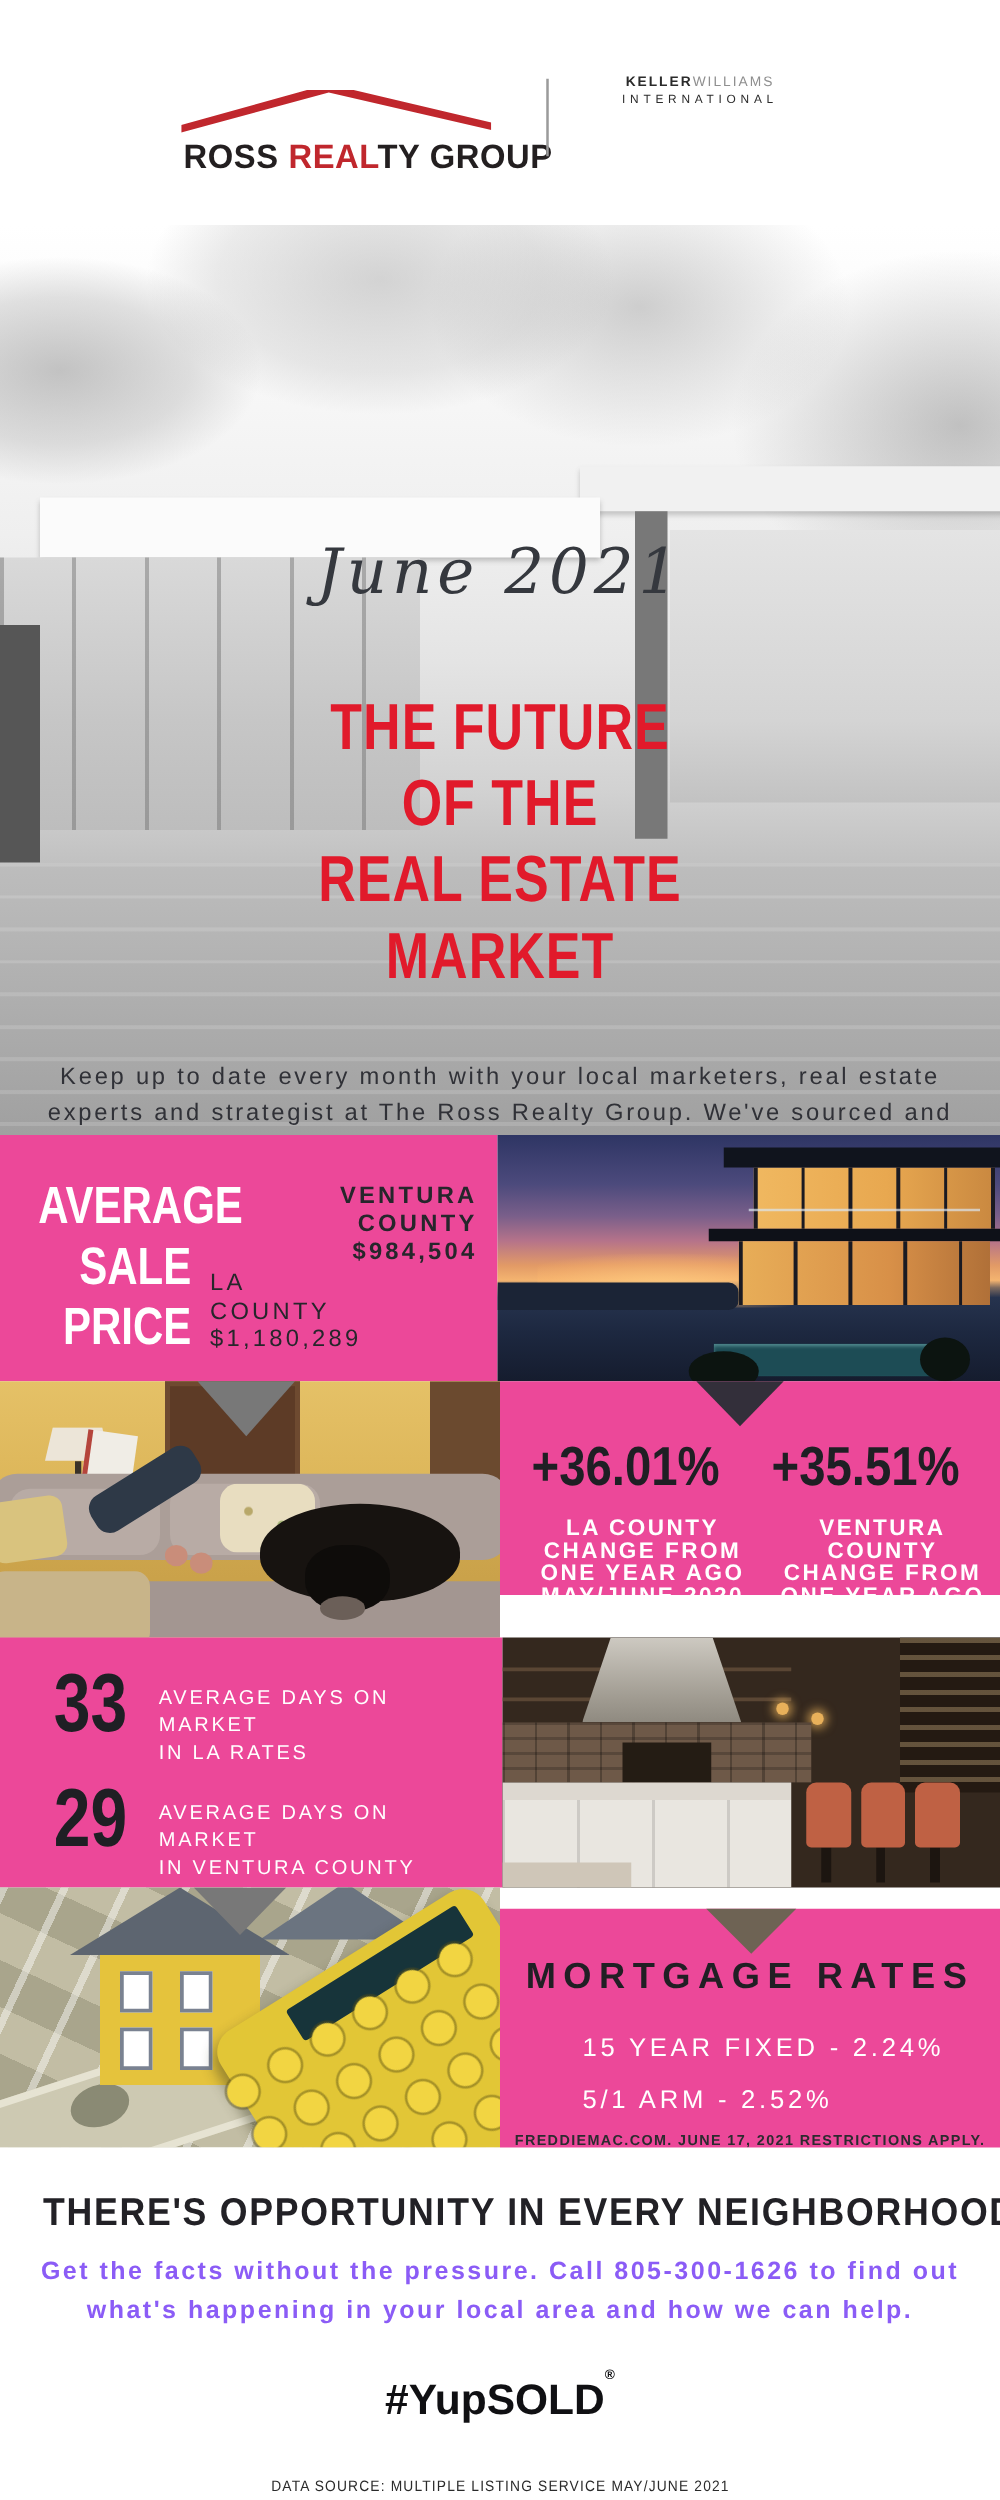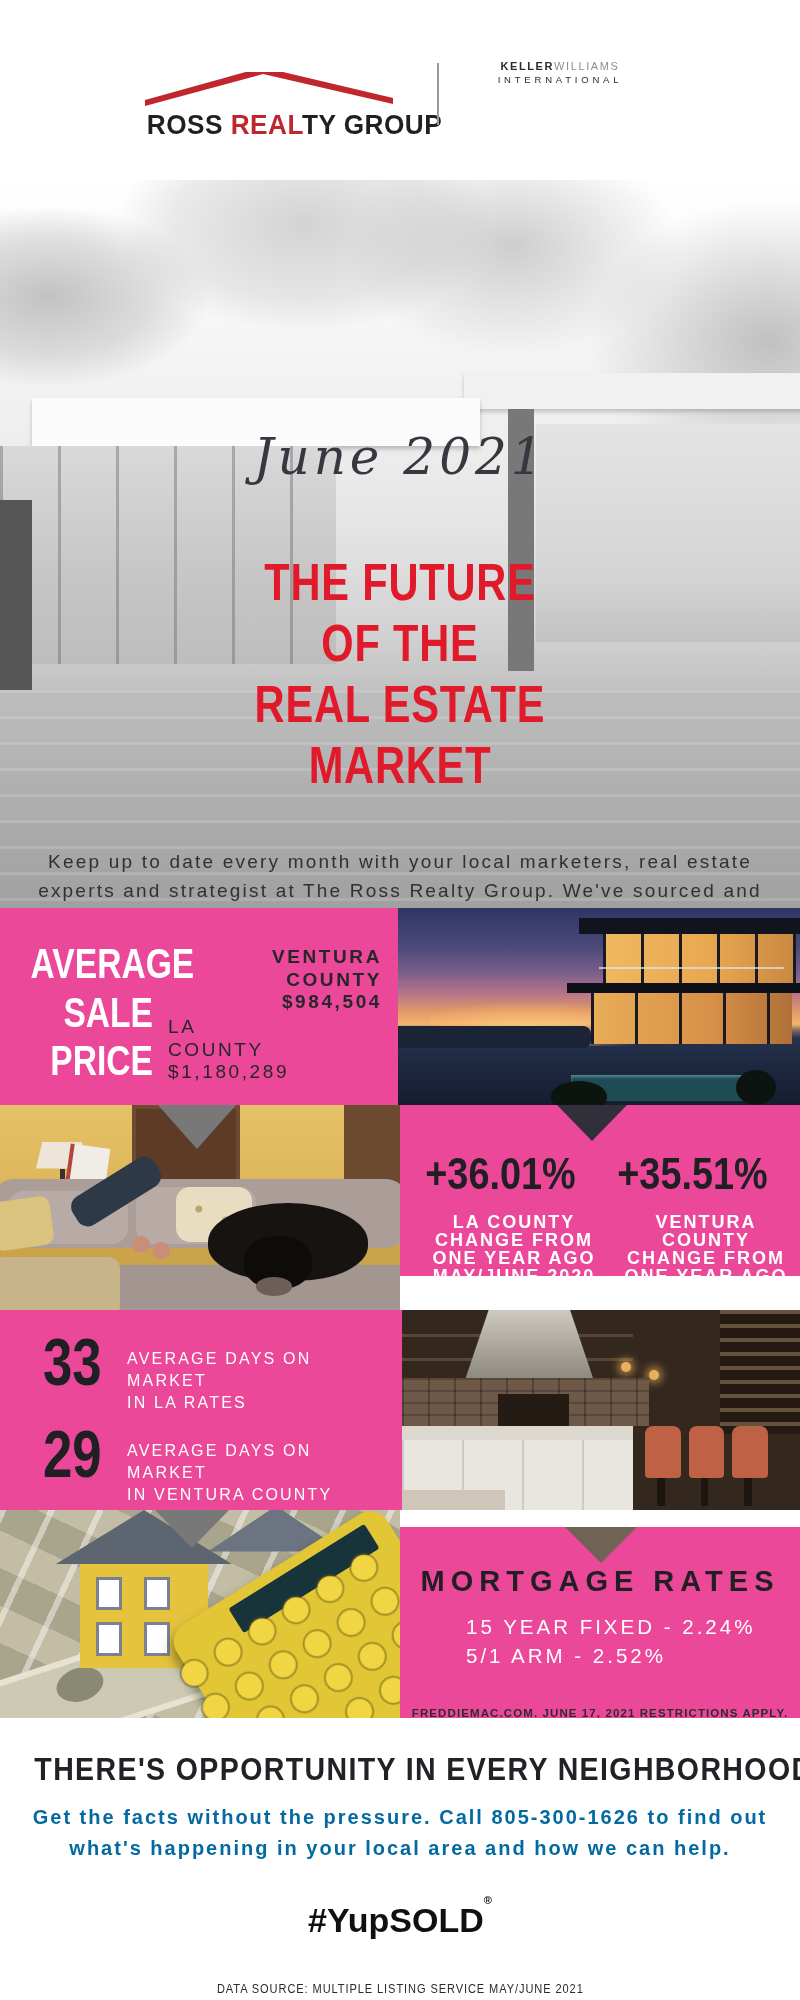--- a/index.html
+++ b/index.html
@@ -159,30 +159,30 @@
     border-radius:20px;transform:rotate(-32deg);box-shadow:-6px 4px 10px rgba(60,60,30,.45);}
   .pm-screen{position:absolute;left:56%;top:26%;width:40%;height:14%;background:#17343a;transform:rotate(-32deg);border-radius:3px;}
   .pm-keys{position:absolute;left:50%;top:40%;width:58%;height:85%;transform:rotate(-32deg);
     background-image:radial-gradient(circle at 17px 17px,#f2d542 0 12px,rgba(90,80,20,.45) 13px 14px,transparent 15px);
     background-size:40px 40px;}
   .mr-panel{position:absolute;left:400px;top:17px;width:400px;height:208px;}
   .mr-title{position:absolute;left:0;top:38px;width:400px;text-align:center;
     font-size:29px;font-weight:bold;letter-spacing:6px;color:#211f24;white-space:nowrap;}
   .mr-rates{position:absolute;left:66px;top:86px;color:#fff;font-size:20.5px;
     line-height:28.5px;letter-spacing:3px;white-space:nowrap;}
-  .mr-rates span{display:block;}
+  .mr-rates span{display:block;margin-top:12px;}
   .mr-disclaimer{position:absolute;left:0;top:180px;width:400px;text-align:center;
     font-size:11.5px;font-weight:bold;letter-spacing:1.1px;color:#2c2b2f;white-space:nowrap;}
   
   .footer{position:absolute;top:1718px;left:0;width:800px;height:282px;background:#fff;}
   .ft-headline{position:absolute;left:0;top:34px;width:800px;text-align:center;
     font-size:31px;font-weight:bold;color:#222126;white-space:nowrap;}
   .ft-headline span{display:inline-block;transform:scaleX(.92);transform-origin:center;letter-spacing:1.5px;}
   .ft-message{position:absolute;left:28px;top:84px;width:744px;text-align:center;
-    font-size:20px;font-weight:bold;color:#0369a1;line-height:31px;letter-spacing:2px;}
+    font-size:20px;font-weight:bold;color:#8b5cf6;line-height:31px;letter-spacing:2px;}
   .ft-hashtag{position:absolute;left:0;top:176px;width:800px;text-align:center;
     font-size:34px;font-weight:bold;color:#101013;}
   .ft-hashtag sup{font-size:11px;vertical-align:28px;}
   .ft-source{position:absolute;left:0;top:264px;width:800px;text-align:center;
     font-size:12px;letter-spacing:1px;color:#2b2b2b;}
   .ft-source span{display:inline-block;transform:scaleX(.92);transform-origin:center;}
 </style>
 </head>
 <body>
 

